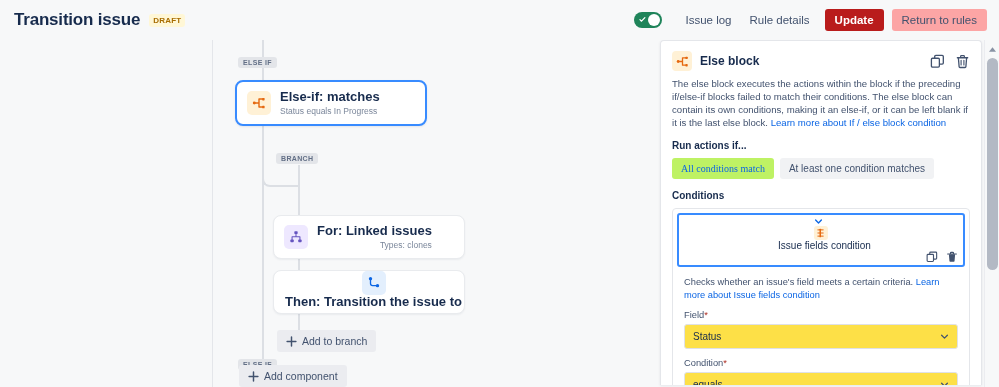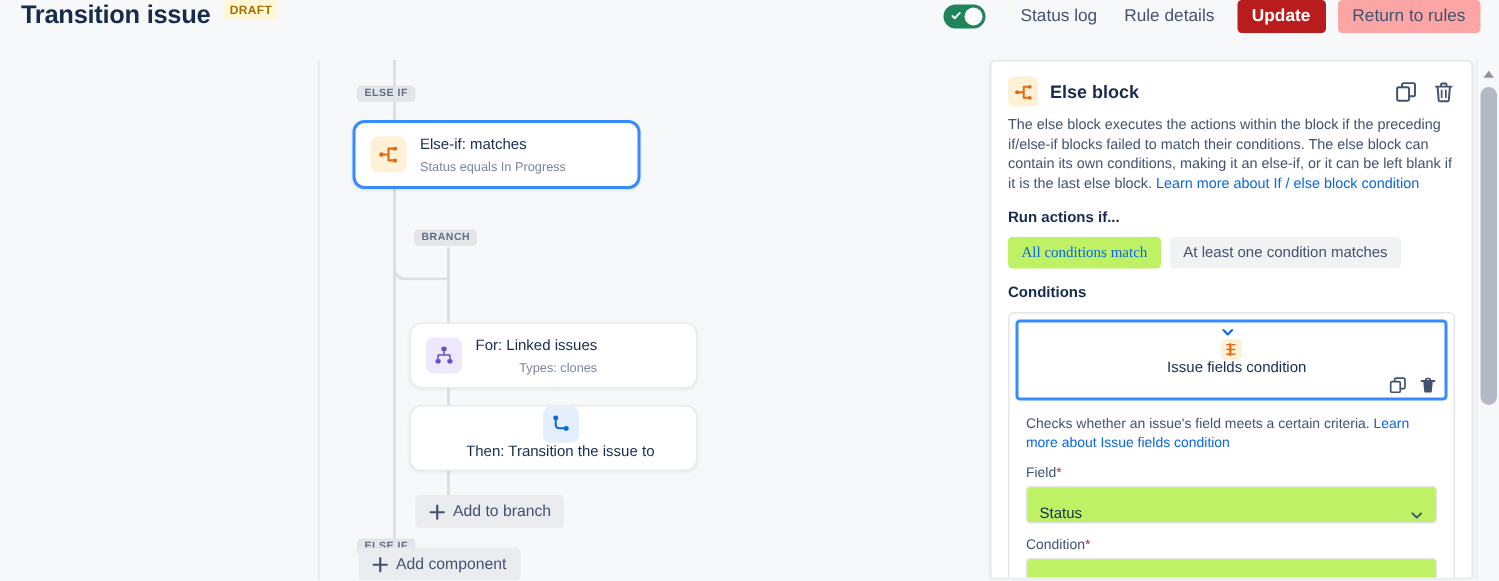--- a/index.html
+++ b/index.html
@@ -9,21 +9,21 @@
     background: #f7f8f9;
     color: #172b4d;
     overflow: hidden;
   }
 
   
   .header {
     position: absolute; top: 0; left: 0;
     width: 999px; height: 40px;
     background: #f7f8f9;
-    display: flex; align-items: flex-start;
+    display: flex; align-items: center;
   }
   .page-title {
     margin-left: 14px;
     font-size: 17px; font-weight: 600; letter-spacing: -0.2px;
     color: #172b4d;
   }
   .draft-badge {
     margin-left: 9px;
     background: #fff7d6;
     color: #a86d02;
@@ -131,21 +131,21 @@
     width: 24px; height: 24px; border-radius: 5px;
     margin-left: 10px; flex: 0 0 auto;
     display: flex; align-items: center; justify-content: center;
   }
   .ic-yellow { background: #fff1d6; }
   .ic-purple { background: #eee8ff; }
   .ic-blue   { background: #e3effd; }
 
   .node-text { margin-left: 9px; overflow: hidden; }
   .node-title {
-    font-size: 10px; color: #172b4d; font-weight: 400;
+    font-size: 13px; color: #172b4d; font-weight: 700;
     line-height: 14px; white-space: nowrap;
   }
   .node-sub {
     font-size: 8.5px; color: #7a869a;
     line-height: 12px; margin-top: 1px; white-space: nowrap;
   }
   .lozenge-navy {
     display: inline-block; margin-top: 2px;
     background: #253858; color: #ffffff;
     font-size: 7px; font-weight: 700; letter-spacing: 0.3px;
@@ -257,22 +257,22 @@
   .field-label {
     margin-top: 9px;
     font-size: 9.3px; color: #42526e; font-weight: 400;
   }
   .req { color: #ae2e24; }
   .select {
     margin-top: 4px;
     height: 25px;
     border: 1px solid #dfe1e6;
     border-radius: 3px;
-    background: #bef264;
-    display: flex; align-items: flex-end;
+    background: #fde047;
+    display: flex; align-items: center;
     padding: 0 8px;
     cursor: pointer;
   }
   .select-val { font-size: 10px; color: #172b4d; }
   .select .chev-sm { margin-left: auto; width: 9px; height: 9px; }
 
   .tabs {
     display: flex; gap: 14px;
     margin-top: 10px;
     border-bottom: 2px solid #f1f2f4;
@@ -312,21 +312,21 @@
   <div class="page-title">Transition issue</div>
   <div class="draft-badge">DRAFT</div>
 
   <div class="header-right">
     <div class="toggle">
       <svg class="chk" viewBox="0 0 10 10">
         <path d="M1.4 5.2 L3.6 7.4 L8.4 2.3" stroke="#ffffff" stroke-width="1.8" fill="none" stroke-linecap="round" stroke-linejoin="round"></path>
       </svg>
       <div class="knob"></div>
     </div>
-    <div class="hdr-link">Status log</div>
+    <div class="hdr-link">Issue log</div>
     <div class="hdr-link">Rule details</div>
     <button class="btn-update">Update</button>
     <button class="btn-return">Return to rules</button>
   </div>
 </div>
 
 <div class="canvas">
   <div class="vsep"></div>
   <div class="spine"></div>
   <div class="branch-elbow"></div>

